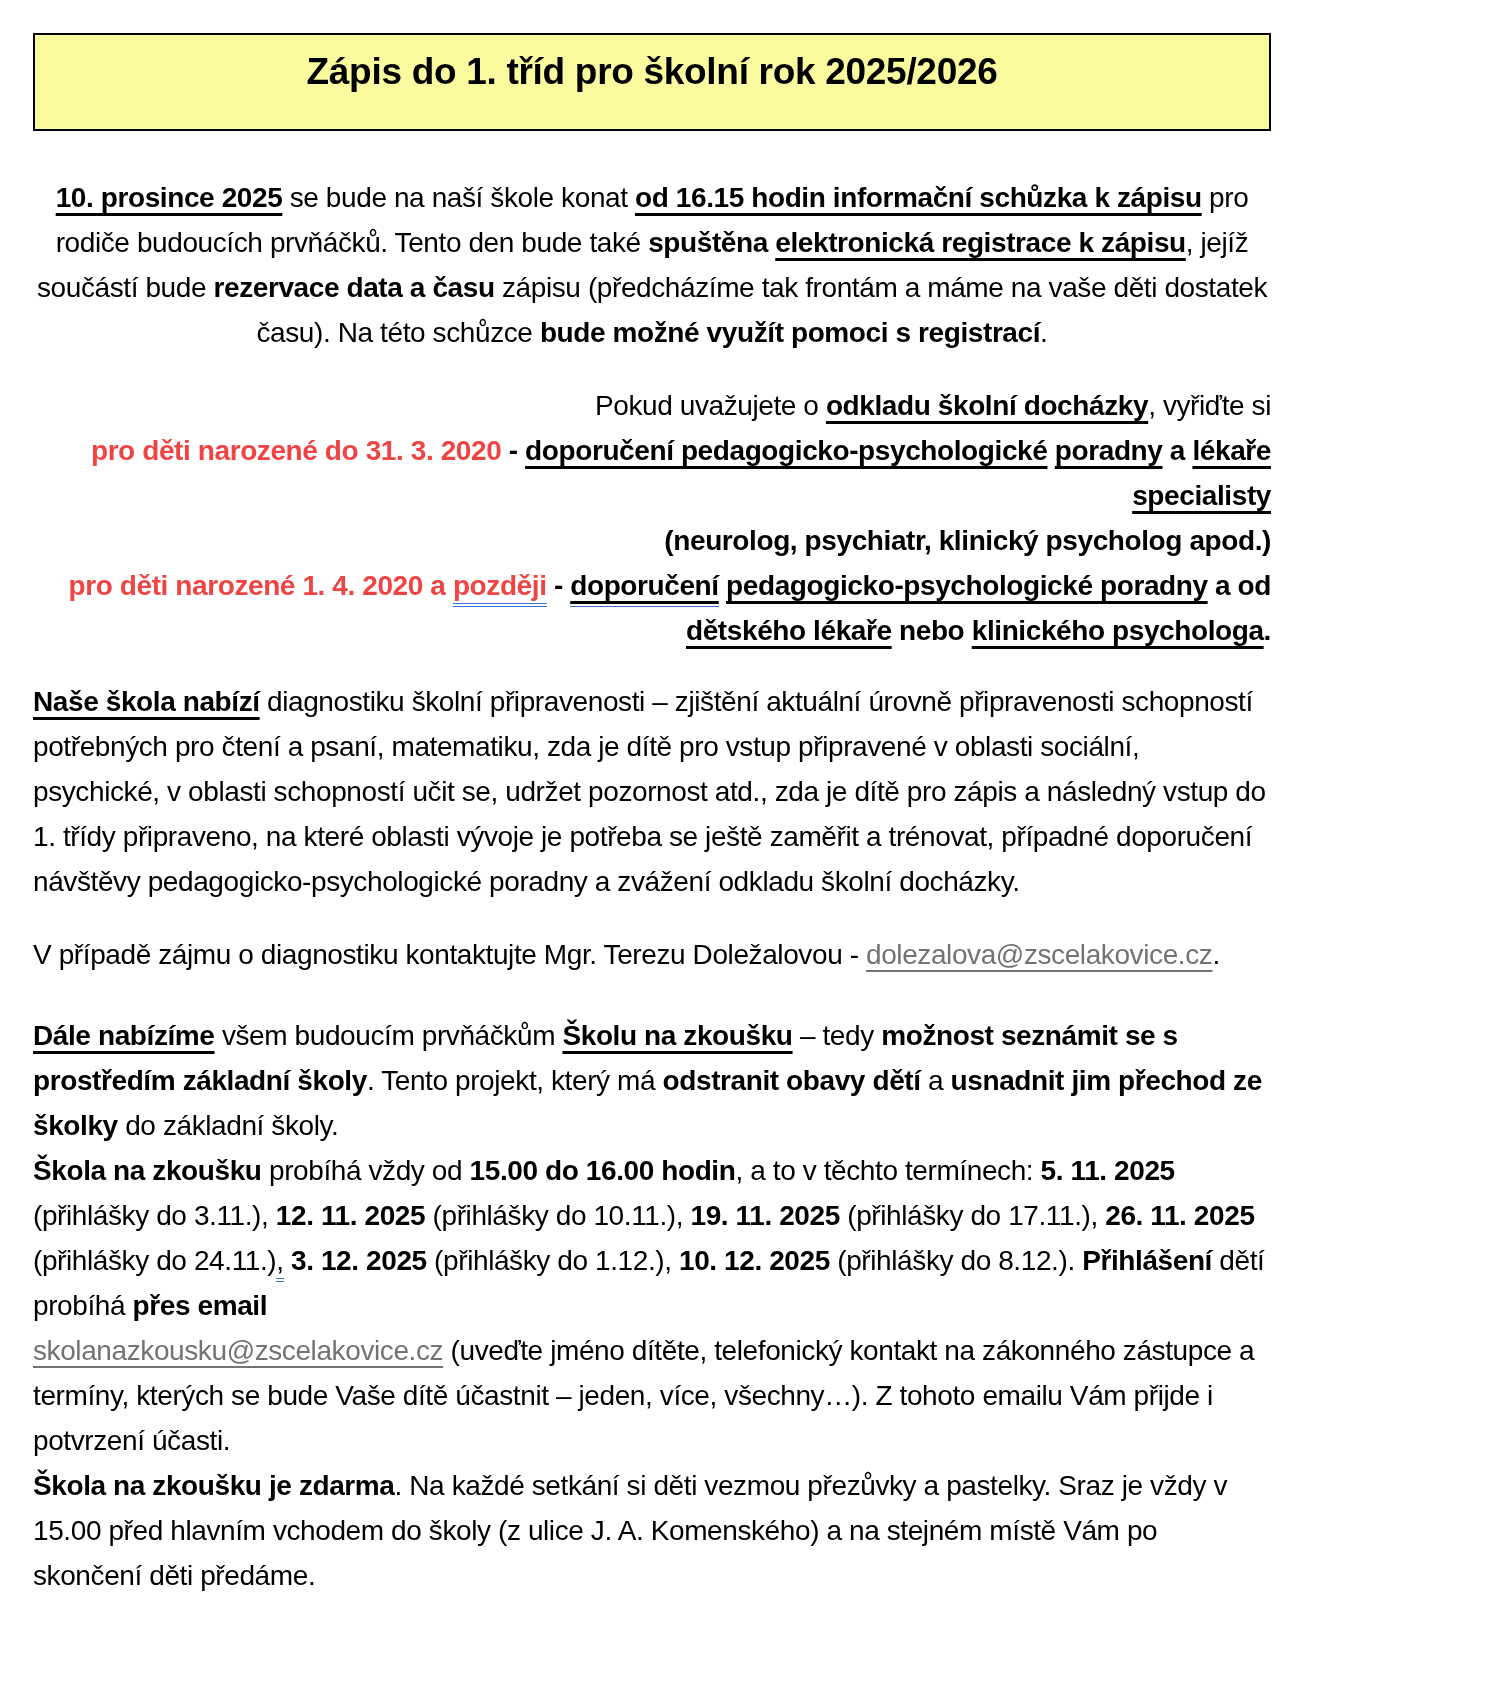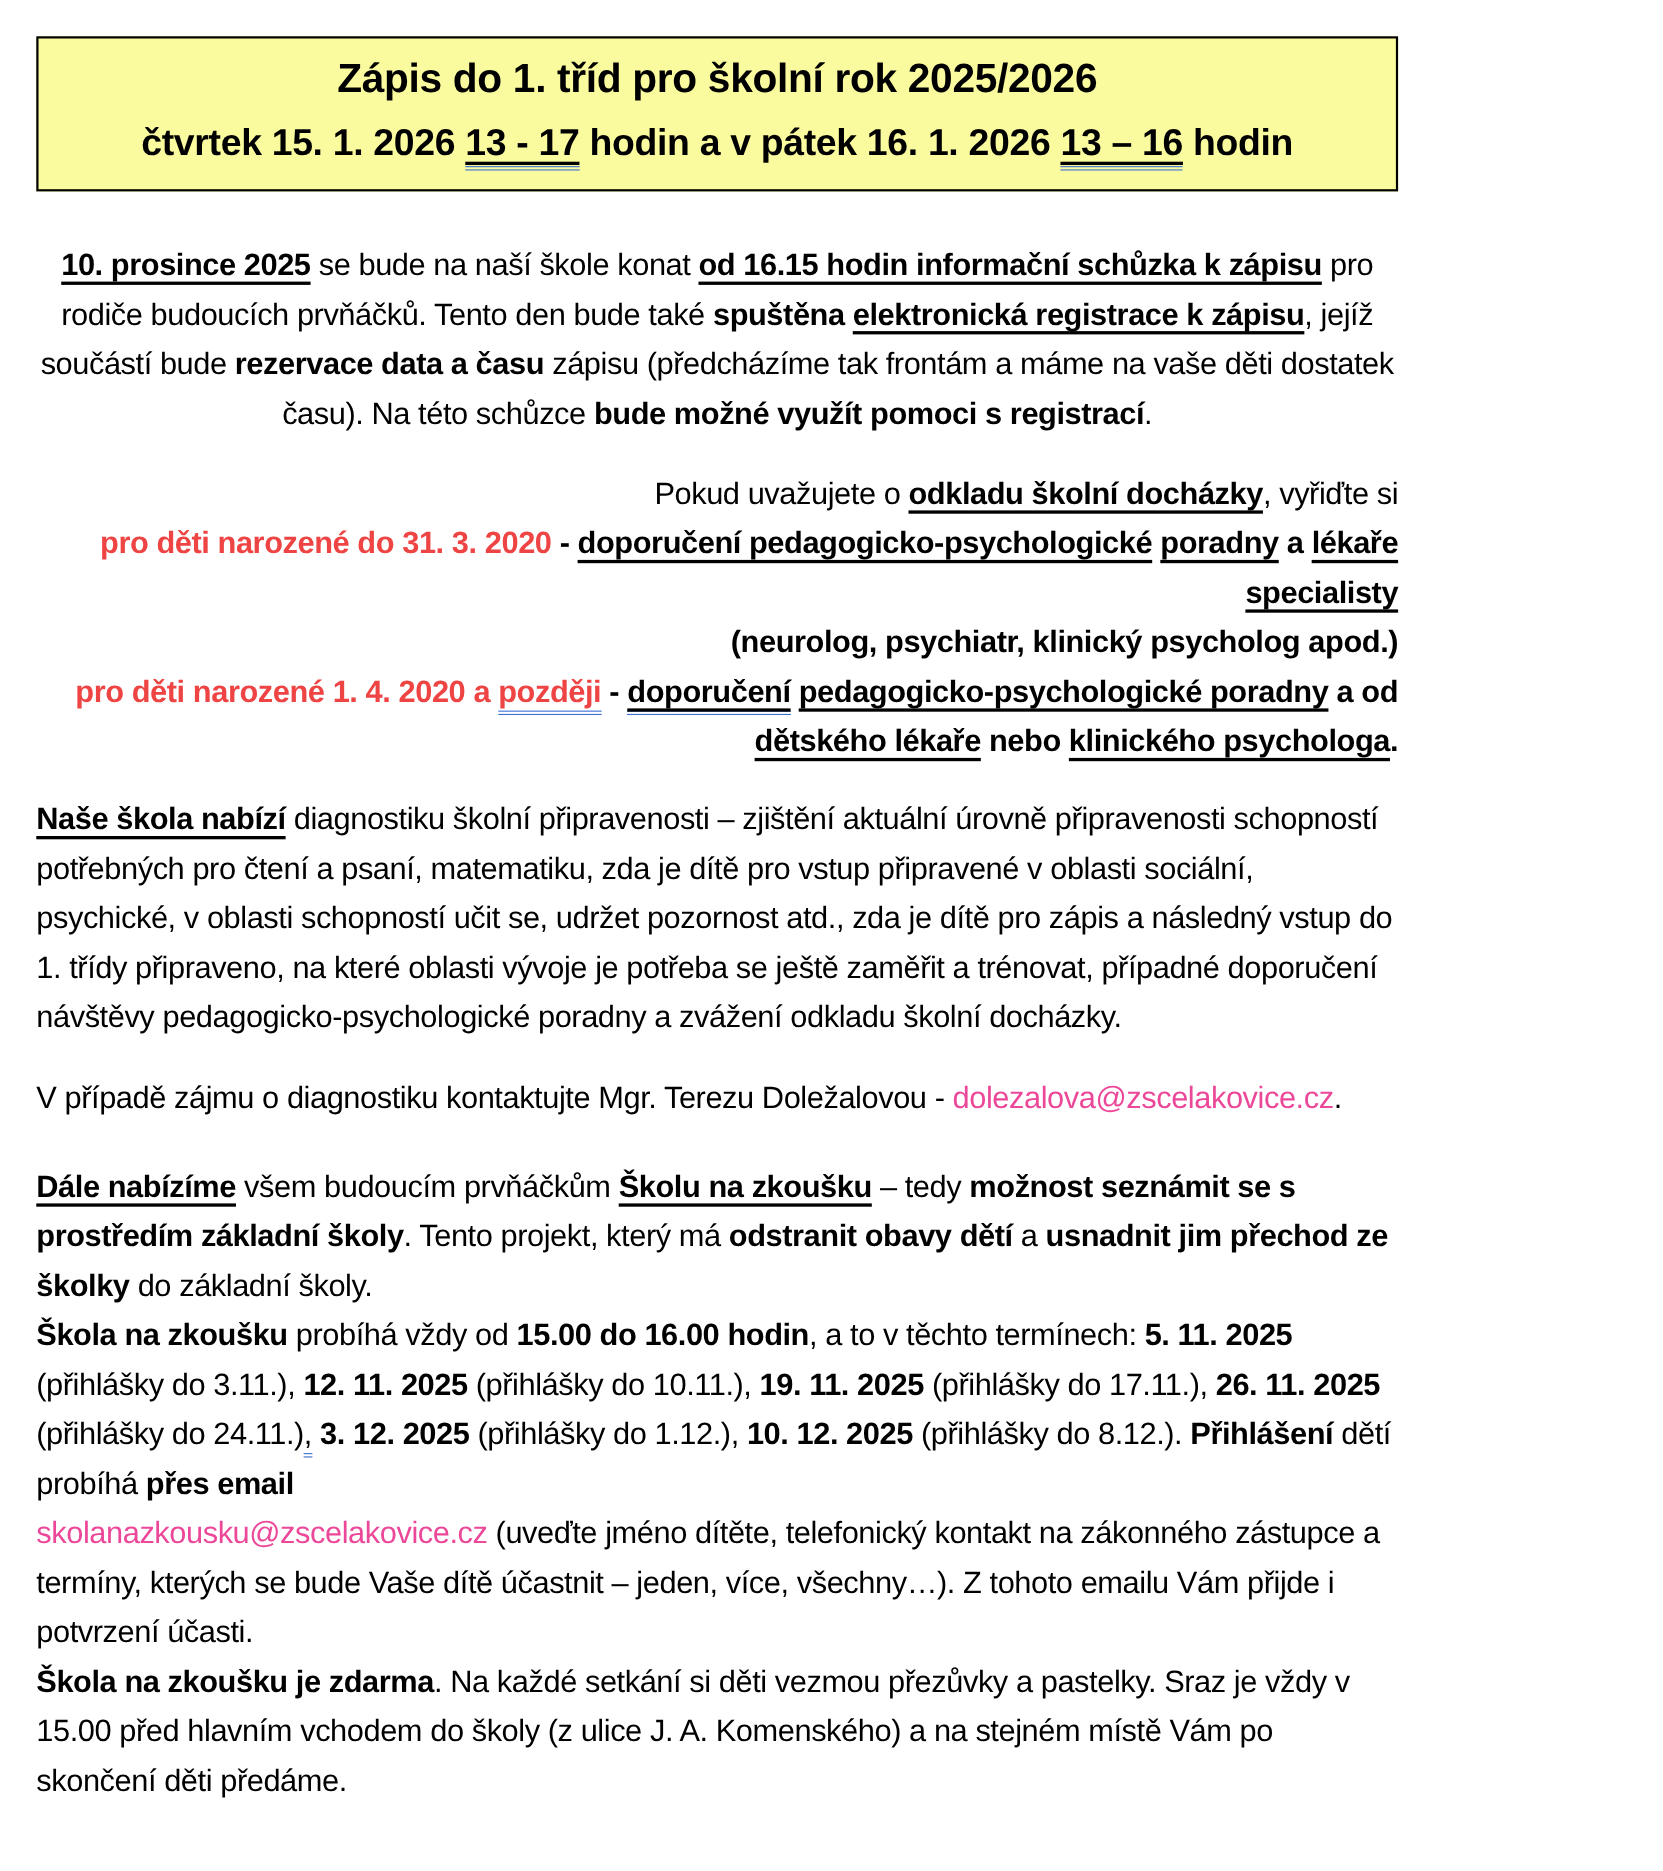--- a/index.html
+++ b/index.html
@@ -24,30 +24,29 @@
   .diagnostics{margin-bottom:28px;}
   .contact{margin-bottom:36px;}
   .trial{margin-bottom:64px;}
   .footer-note{margin:0;}
   
   .b{font-weight:bold;}
   .u{text-decoration:underline;text-underline-offset:6px;text-decoration-thickness:2px;}
   .b.u{text-decoration-thickness:3px;}
   .red{color:#ef4444;}
   .g{border-bottom:4px double #3B6FD4;padding-bottom:2px;}
-  .link{color:#ec4899;text-underline-offset:6px;cursor:pointer;}
+  .link{color:#737373;text-decoration:underline;text-underline-offset:6px;cursor:pointer;}
 </style>
 </head>
 <body>
 
 <div class="page">
 
   <div class="banner">
     <div class="banner-title">Zápis do 1. tříd pro školní rok 2025/2026</div>
-    <div class="banner-subtitle"><span class="b">čtvrtek 15. 1. 2026 </span><span class="b u g">13 - 17</span><span class="b"> hodin a v pátek 16. 1. 2026 </span><span class="b u g">13 – 16</span><span class="b"> hodin</span></div>
   </div>
 
 
   <p class="meeting"><span class="b u">10. prosince 2025</span><span> se bude na naší škole konat </span><span class="b u">od 16.15 hodin informační schůzka k zápisu</span><span> pro rodiče budoucích prvňáčků. Tento den bude také </span><span class="b">spuštěna </span><span class="b u">elektronická registrace k zápisu</span><span>, jejíž součástí bude </span><span class="b">rezervace data a času</span><span> zápisu (předcházíme tak frontám a máme na vaše děti dostatek času). Na této schůzce </span><span class="b">bude možné využít pomoci s registrací</span><span>.</span></p>
 
   <p class="deferral"><span>Pokud uvažujete o </span><span class="b u">odkladu školní docházky</span><span>, vyřiďte si</span><br><span class="b red">pro děti narozené do 31. 3. 2020</span><span class="b"> - </span><span class="b u">doporučení pedagogicko-psychologické</span><span class="b"> </span><span class="b u">poradny</span><span class="b"> a </span><span class="b u">lékaře specialisty</span><br><span class="b">(neurolog, psychiatr, klinický psycholog apod.)</span><br><span class="b red">pro děti narozené 1. 4. 2020 a </span><span class="b red g">později</span><span class="b"> - </span><span class="b u g">doporučení</span><span class="b"> </span><span class="b u">pedagogicko-psychologické poradny</span><span class="b"> a od </span><span class="b u">dětského lékaře</span><span class="b"> nebo </span><span class="b u">klinického psychologa</span><span class="b">.</span></p>
 
   <p class="diagnostics"><span class="b u">Naše škola nabízí</span><span> diagnostiku školní připravenosti – zjištění aktuální úrovně připravenosti schopností potřebných pro čtení a psaní, matematiku, zda je dítě pro vstup připravené v oblasti sociální, psychické, v oblasti schopností učit se, udržet pozornost atd., zda je dítě pro zápis a následný vstup do 1. třídy připraveno, na které oblasti vývoje je potřeba se ještě zaměřit a trénovat, případné doporučení návštěvy pedagogicko-psychologické poradny a zvážení odkladu školní docházky.</span></p>
 
   <p class="contact"><span>V případě zájmu o diagnostiku kontaktujte Mgr. Terezu Doležalovou - </span><span class="link">dolezalova@zscelakovice.cz</span><span>.</span></p>

